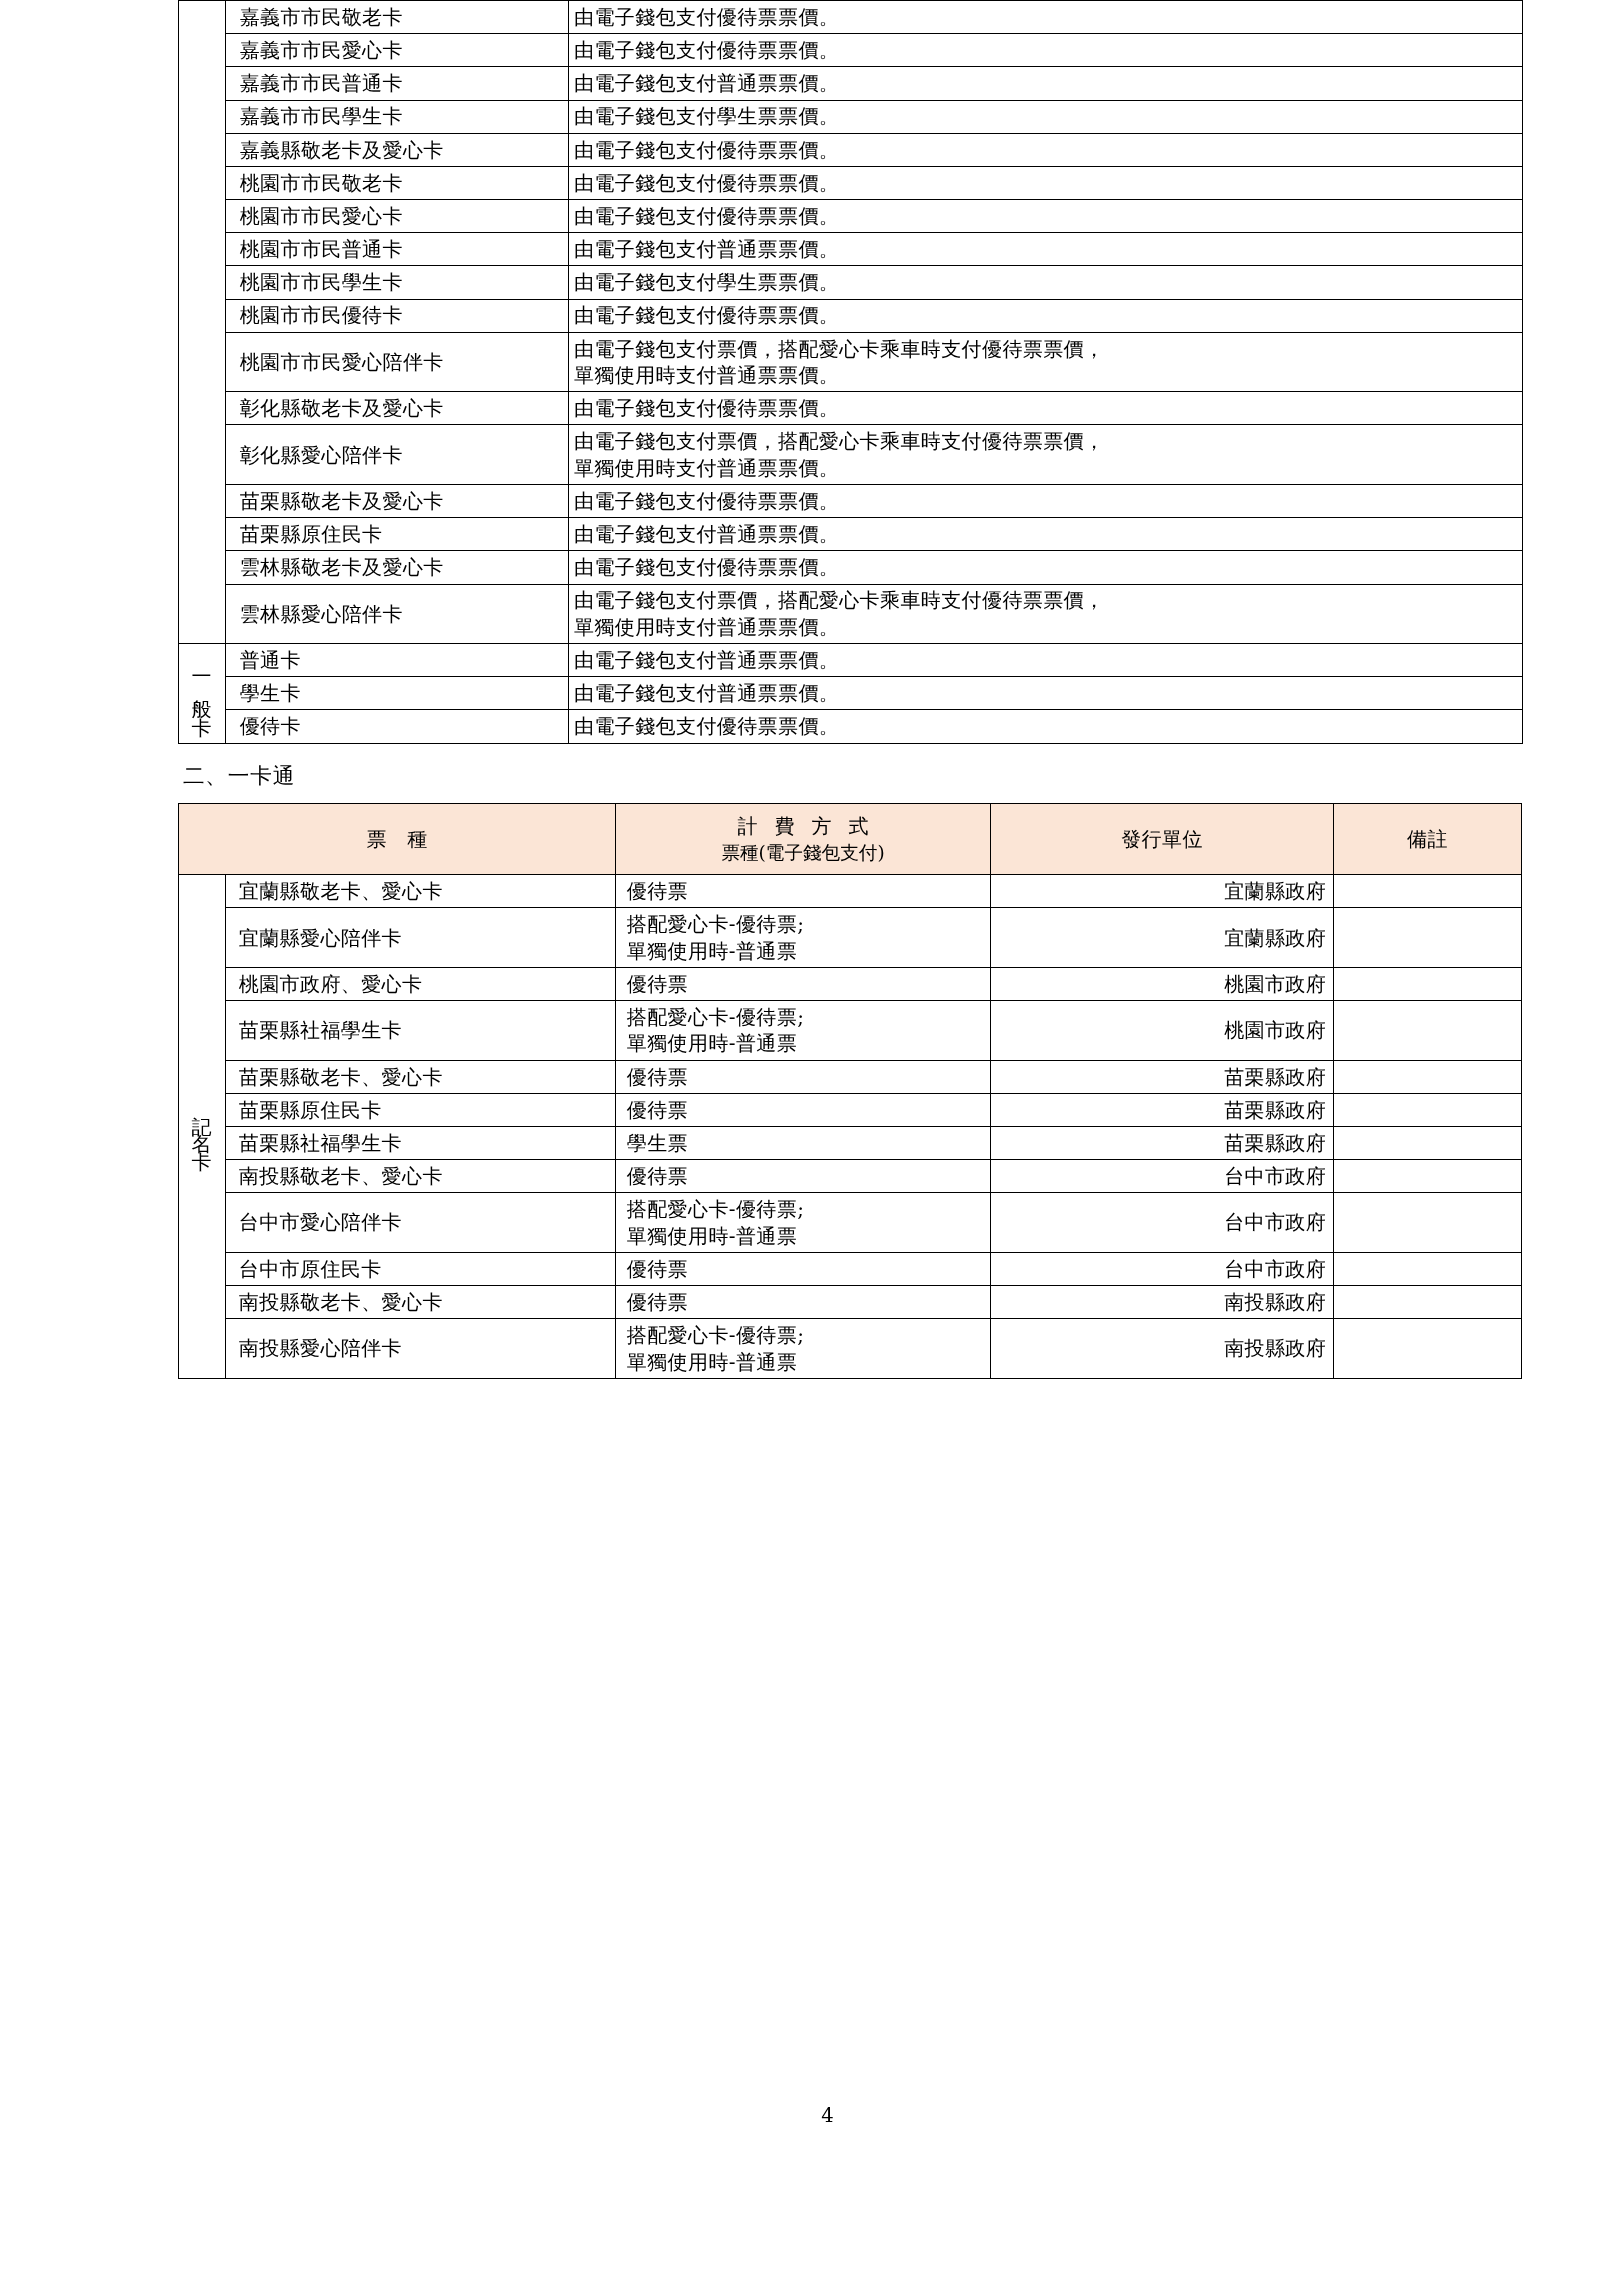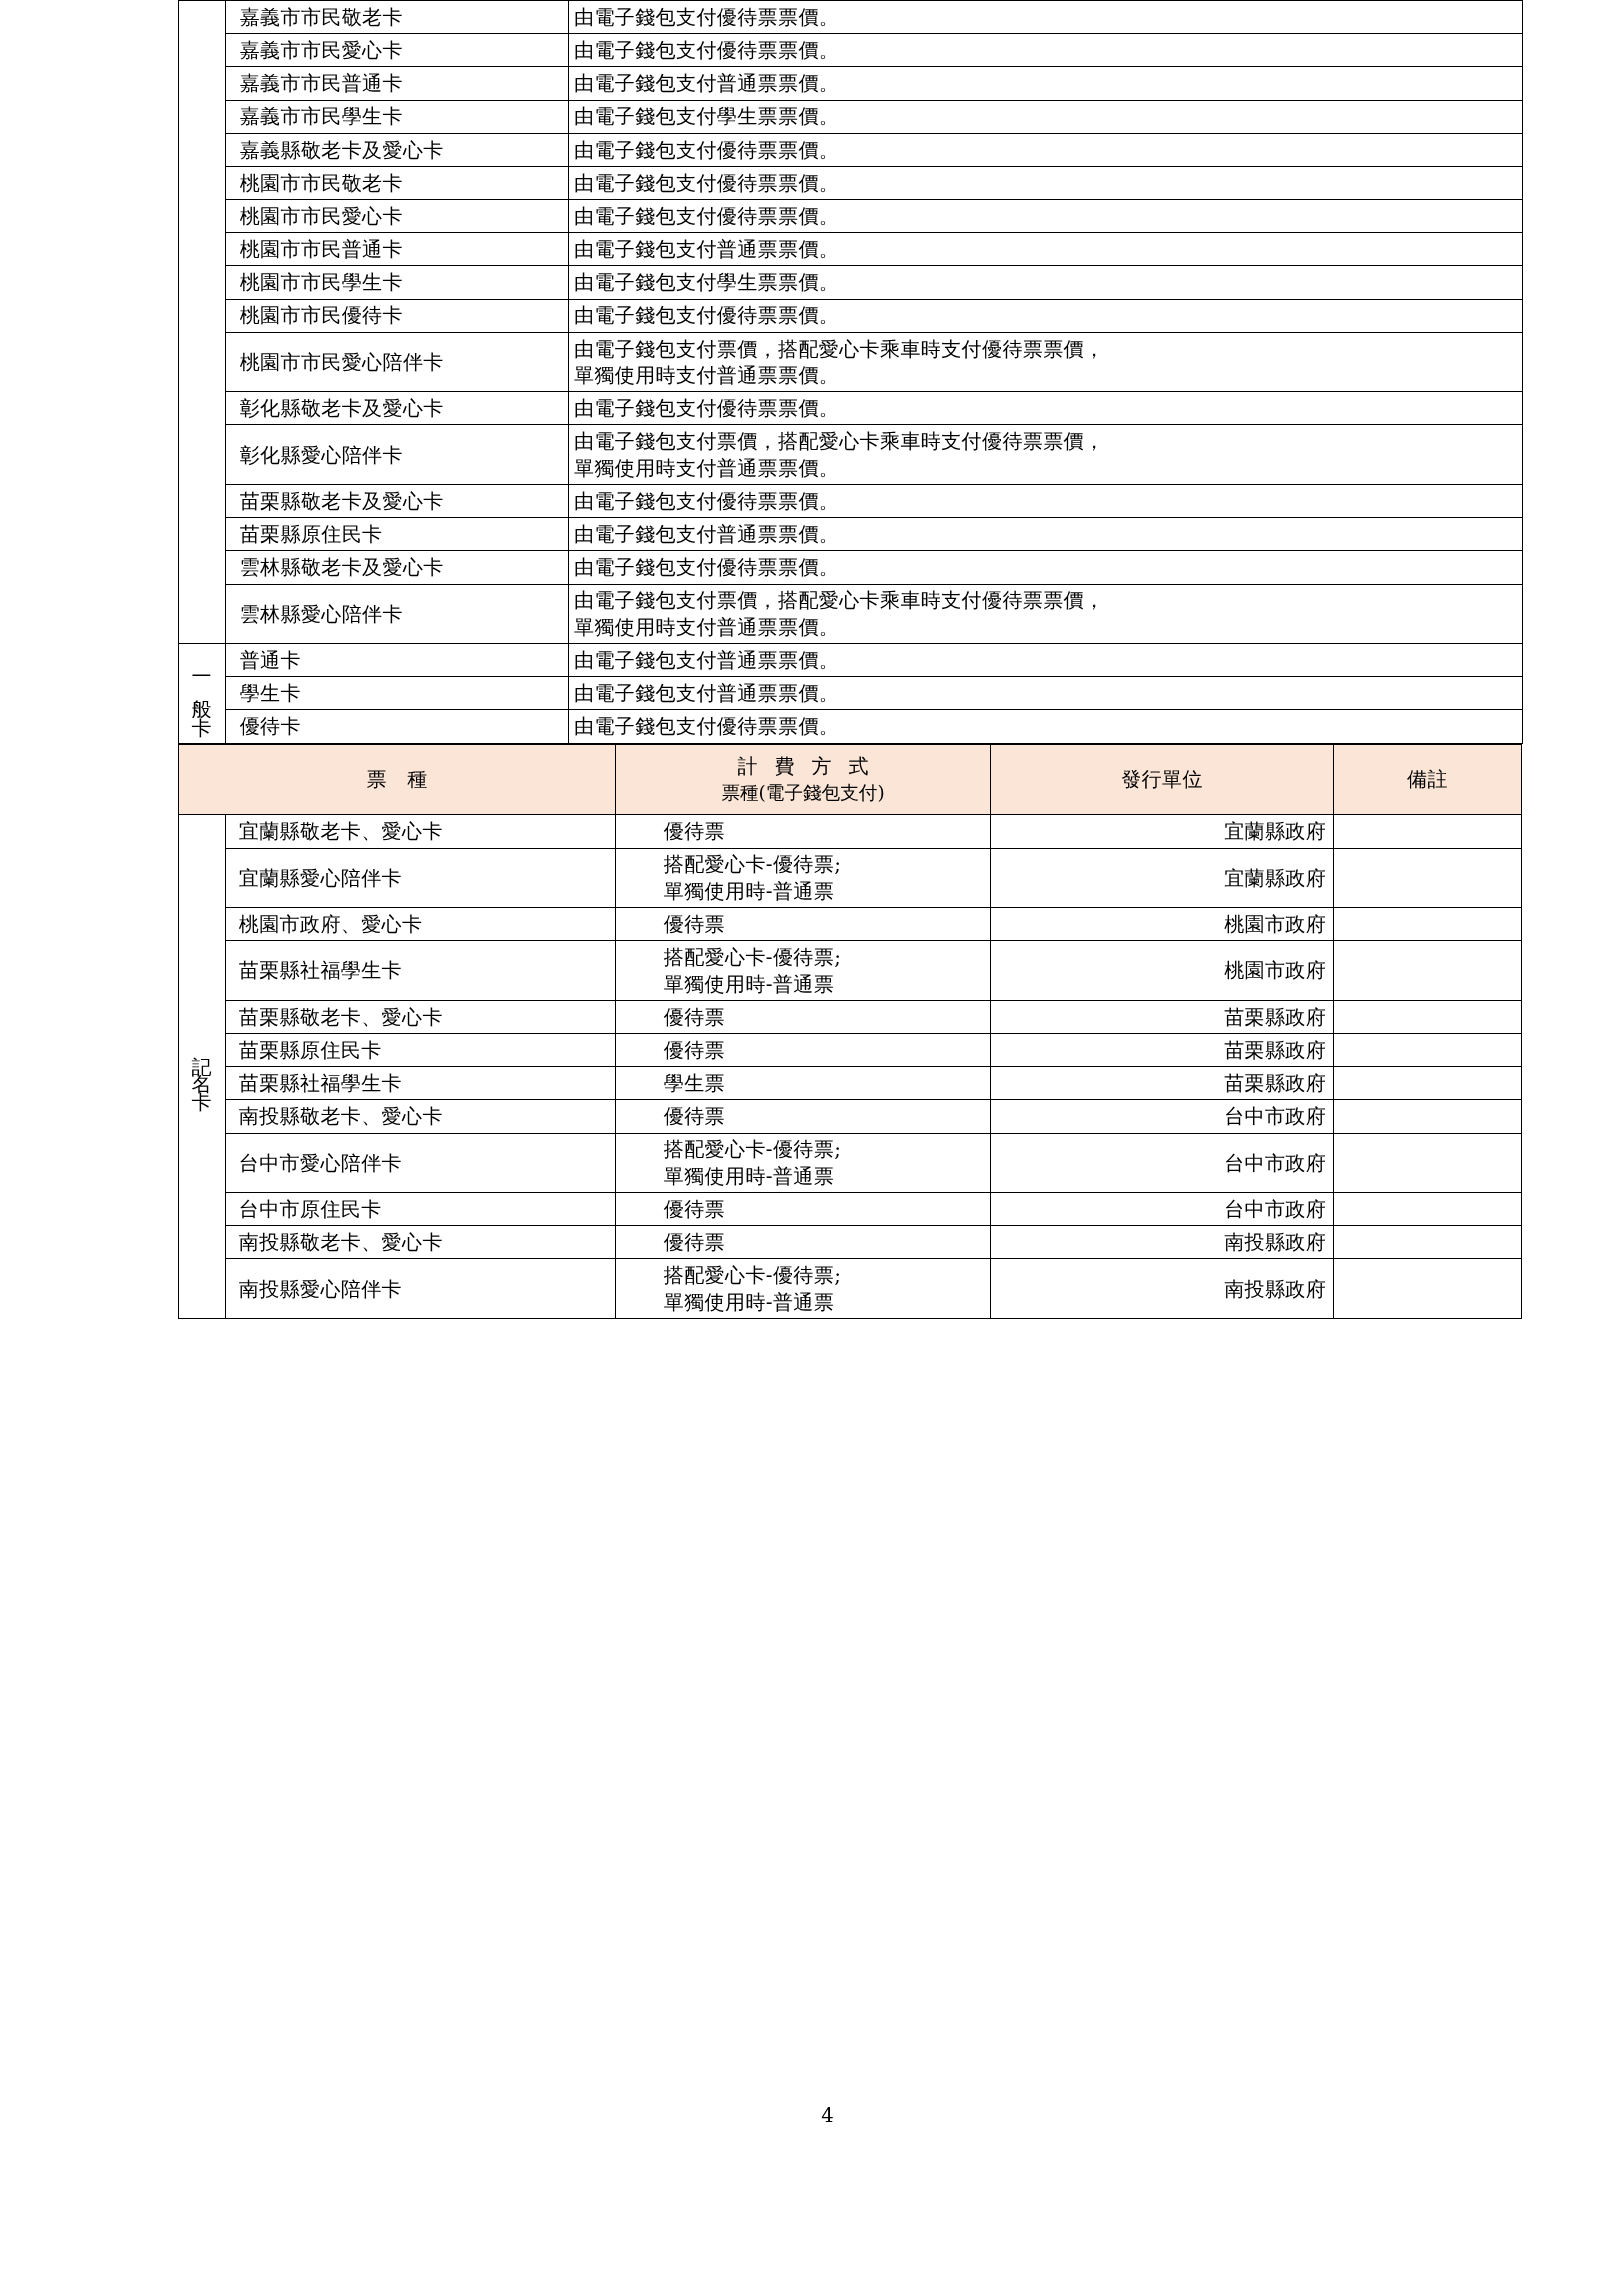--- a/index.html
+++ b/index.html
@@ -125,21 +125,21 @@
     font-size: 18.6px;
     margin-top: 2px;
   }
   .t2 thead th.plain { letter-spacing: 0.02em; }
 
   .t2 td.type   { padding-left: 12.8px; }
   .t2 td.fee    { padding-left: 10.8px; }
   .t2 td.issuer { text-align: right; }
   .t2 td.note   { }
 
-  .t2 td.fee .l1, .t2 td.fee .l2 { display: block; white-space: nowrap; margin-left: 37px; }
+  .t2 td.fee .l1, .t2 td.fee .l2 { display: block; white-space: nowrap; }
 
   
   .page-number {
     position: absolute;
     left: 0;
     top: 2104px;
     width: 1623px;
     text-align: center;
     font-size: 19.6px;
     font-family: "DejaVu Serif", "Liberation Serif", serif;
@@ -281,20 +281,21 @@
           </tr>
           <tr>
             <td class="name">優待卡</td>
             <td class="desc">
               <span class="l1">由電子錢包支付優待票票價。</span>
             </td>
           </tr>
         </tbody>
     </table>
 
+    <div class="section-heading">二、一卡通</div>
 
     <table class="doc-table t2">
       <colgroup>
         <col class="c-label">
           <col class="c-type">
           <col class="c-fee">
           <col class="c-issuer">
           <col class="c-note">
       </colgroup>
       <thead>

